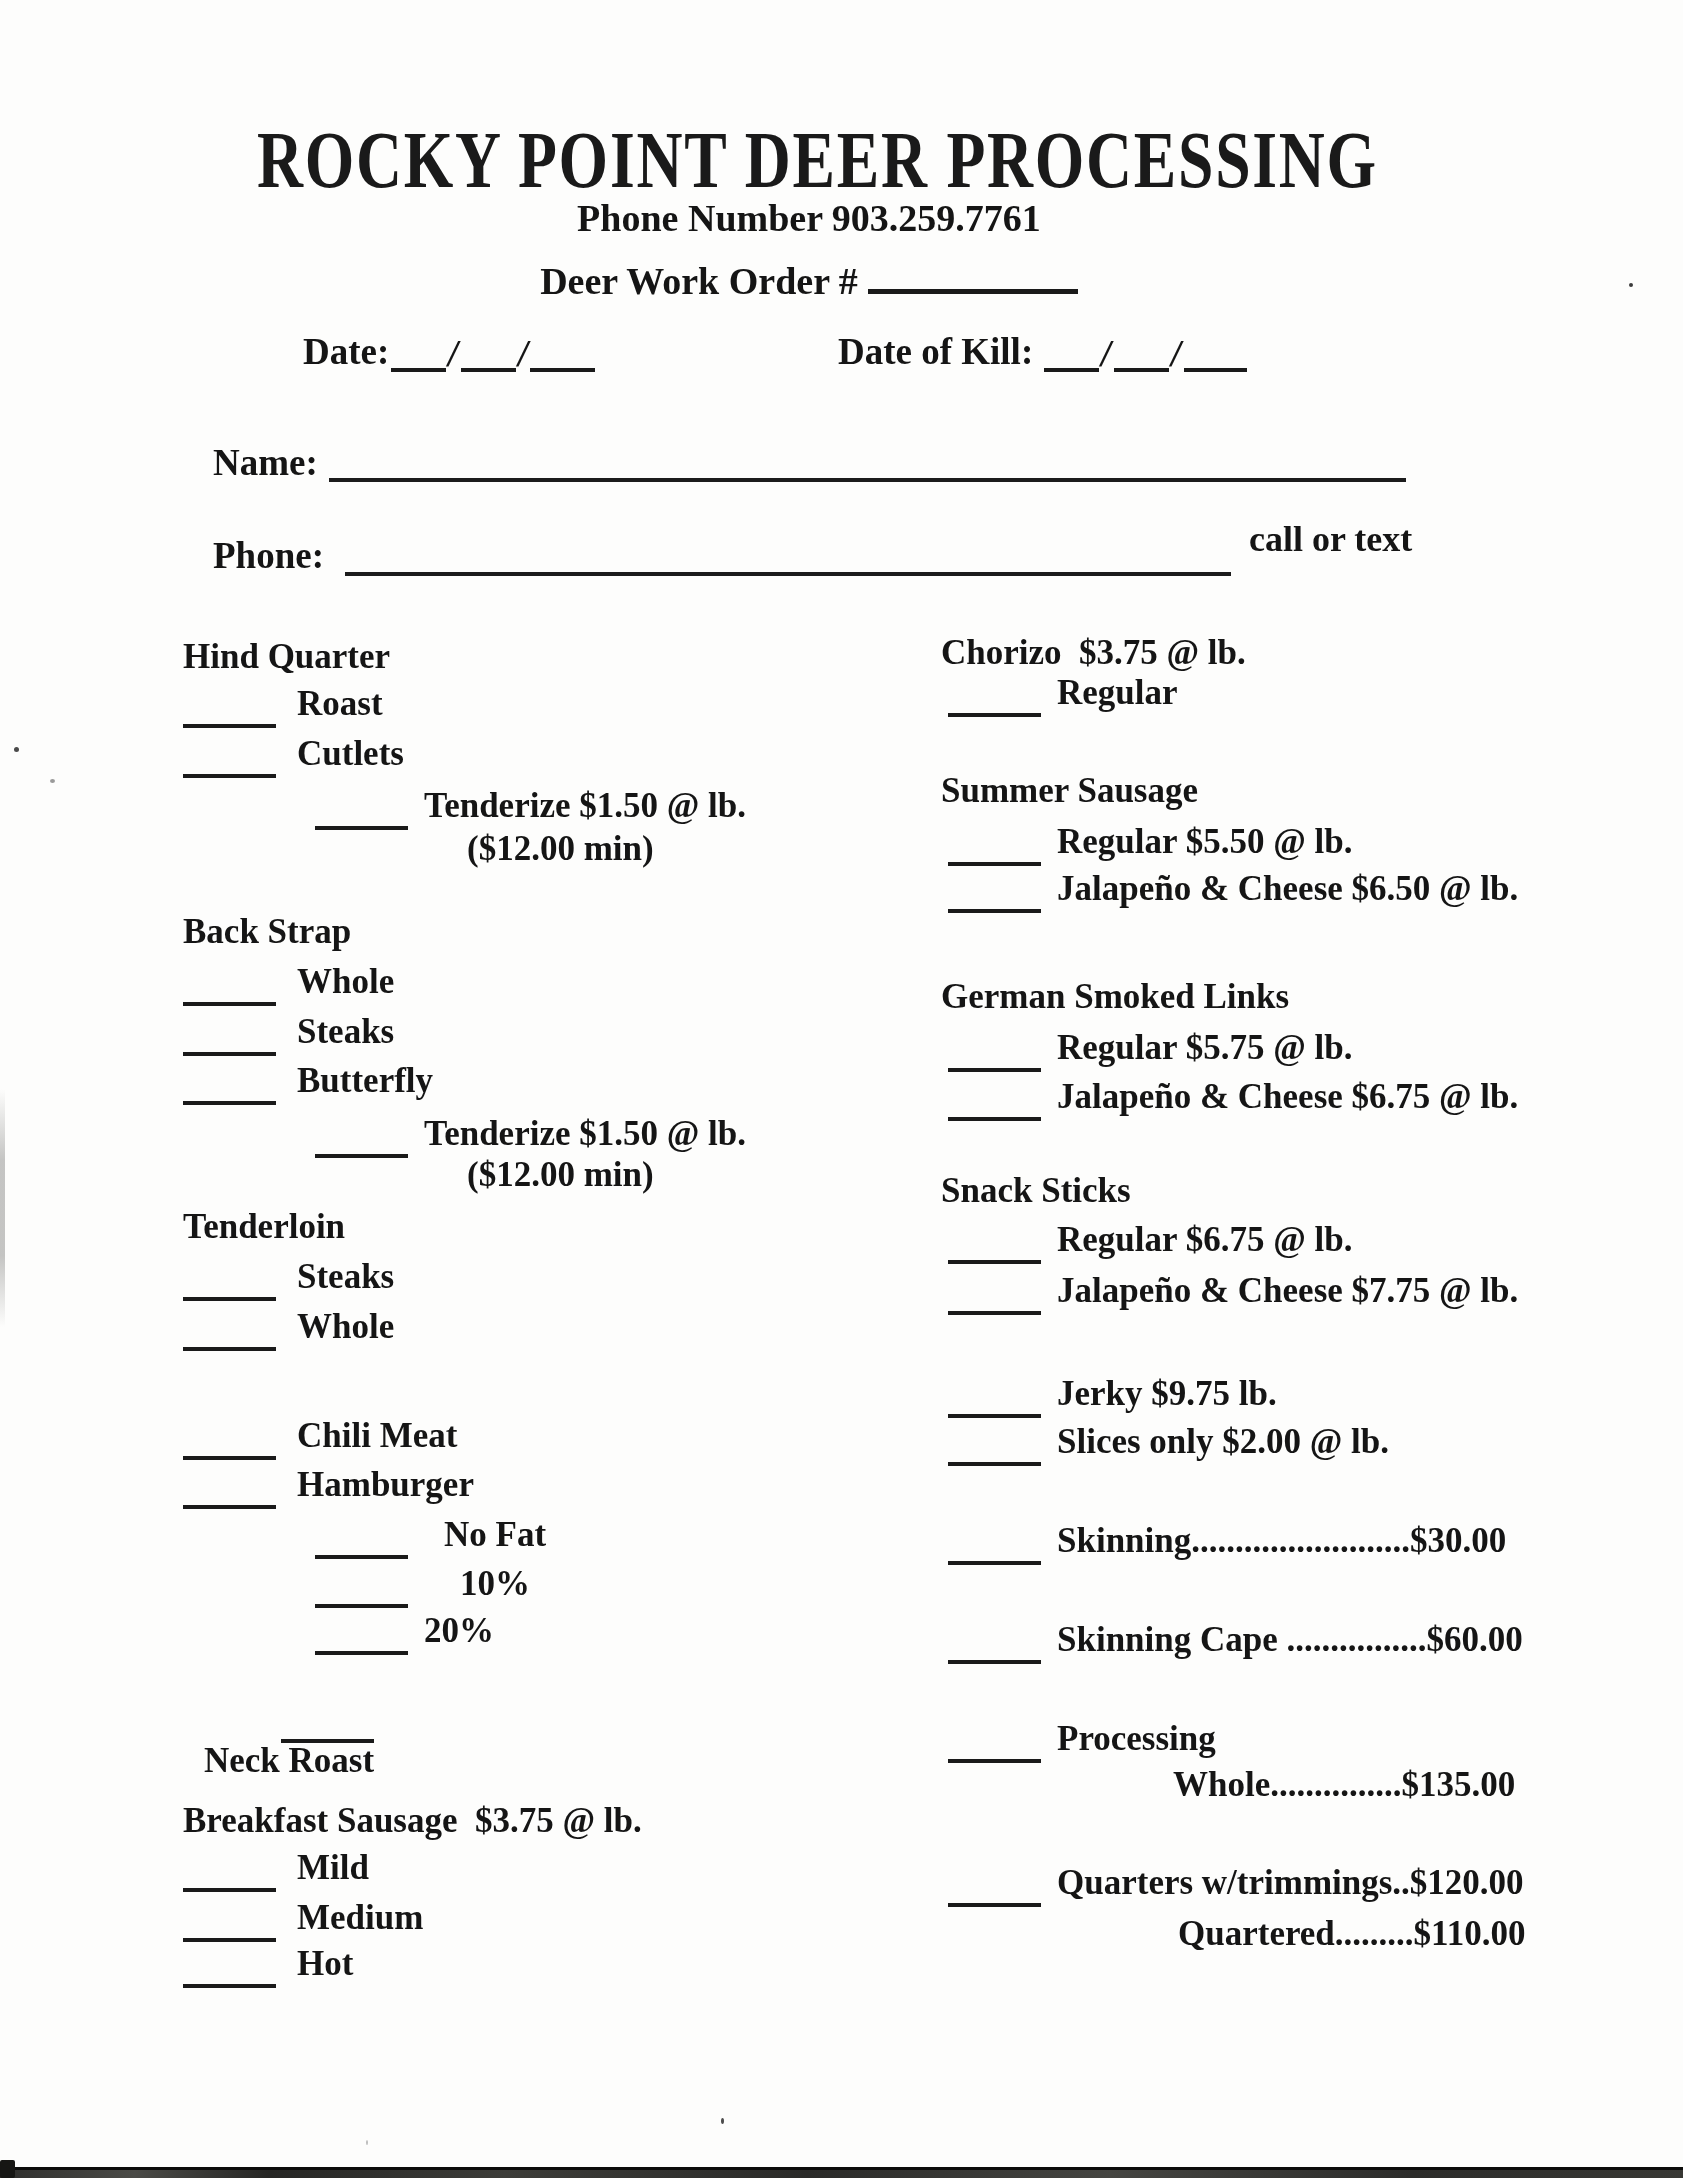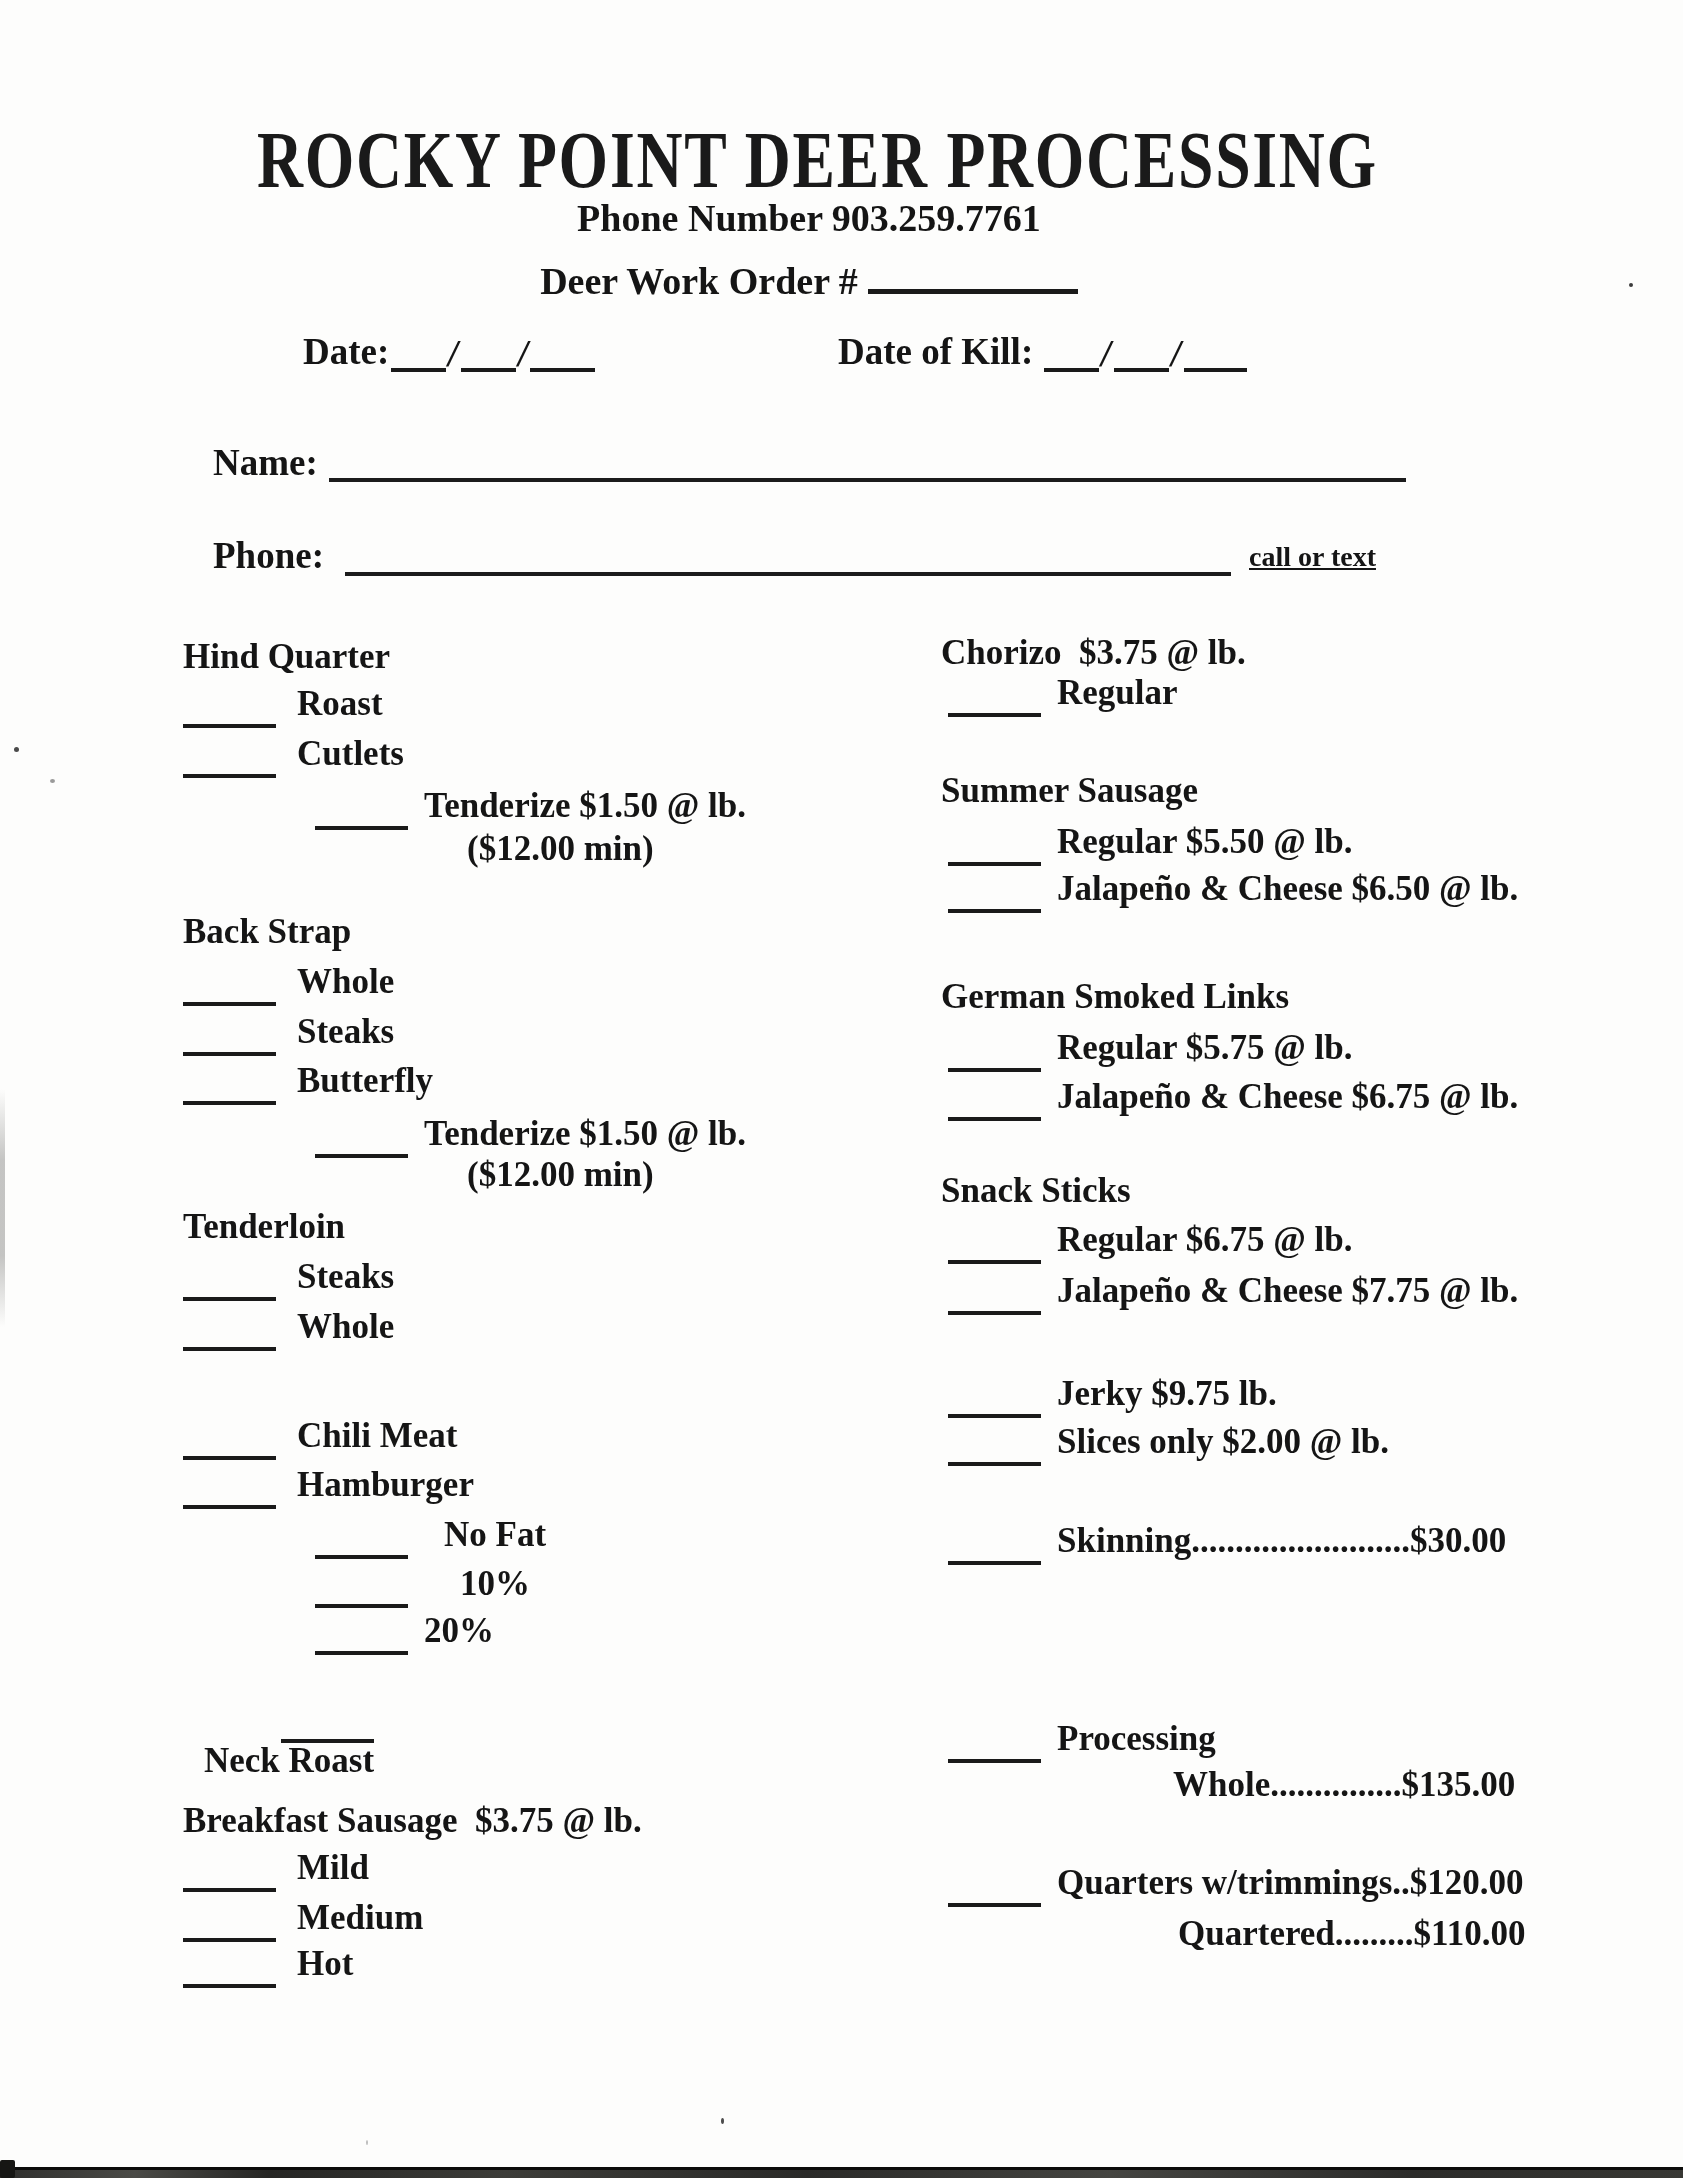--- a/index.html
+++ b/index.html
@@ -76,21 +76,21 @@
 
   <div class="inforow" style="top:444px;left:213px;">
     <span class="ilbl">Name: </span>
   </div>
   <div class="longline" style="top:478px;left:329px;width:1077px;"></div>
 
   <div class="inforow" style="top:537px;left:213px;">
     <span class="ilbl">Phone: </span>
   </div>
   <div class="longline" style="top:572px;left:345px;width:886px;"></div>
-  <div class="hdr" style="top:543px;left:1249px;font-size:28px;text-decoration:underline;">call or text</div>
+  <div class="hdr" style="top:521px;left:1249px;font-size:36px;">call or text</div>
 
   <div class="hdr" style="top:639px;left:183px;">Hind Quarter</div>
   <div class="row" style="top:686px;left:183px;align-items:flex-end;">
     <span class="blank"></span>
     <span class="lbl">Roast</span>
   </div>
   <div class="row" style="top:736px;left:183px;">
     <span class="blank"></span>
     <span class="lbl">Cutlets</span>
   </div>
@@ -212,20 +212,24 @@
   <div class="row rcol" style="top:1424px;left:948px;">
     <span class="blank"></span>
     <span class="lbl">Slices only $2.00 @ lb.</span>
   </div>
 
   <div class="row rcol" style="top:1523px;left:948px;">
     <span class="blank"></span>
     <span class="lbl">Skinning.........................$30.00</span>
   </div>
 
+  <div class="row rcol" style="top:1622px;left:948px;">
+    <span class="blank"></span>
+    <span class="lbl">Skinning Cape ................$60.00</span>
+  </div>
 
   <div class="row rcol" style="top:1721px;left:948px;">
     <span class="blank"></span>
     <span class="lbl">Processing</span>
   </div>
   <div class="note" style="top:1767px;left:1173px;">Whole...............$135.00</div>
 
   <div class="row rcol" style="top:1865px;left:948px;">
     <span class="blank"></span>
     <span class="lbl">Quarters w/trimmings..$120.00</span>

